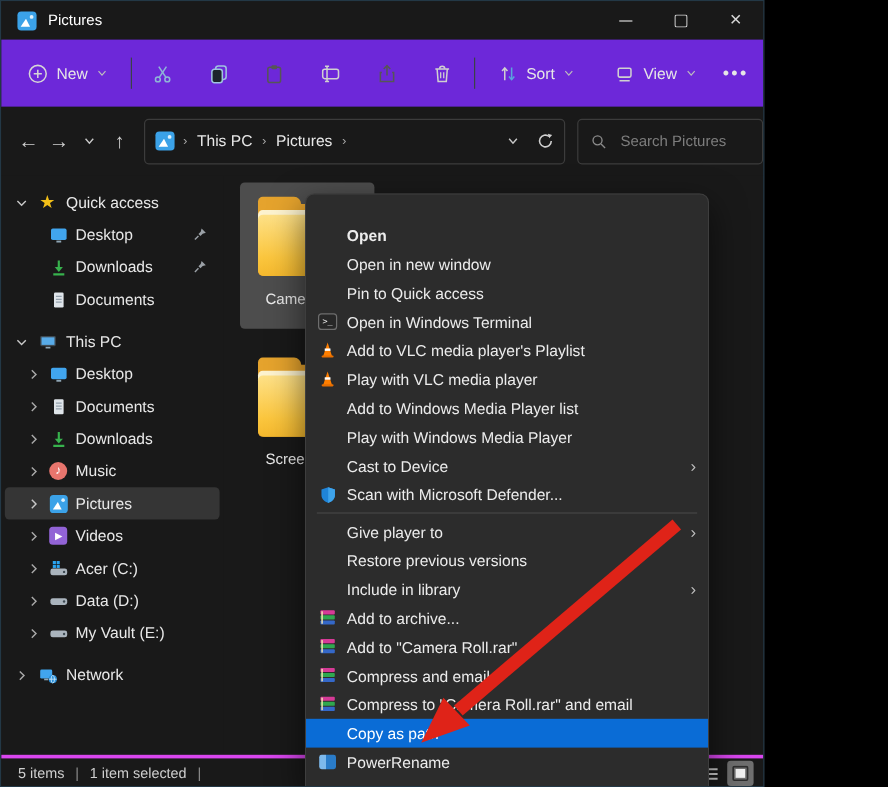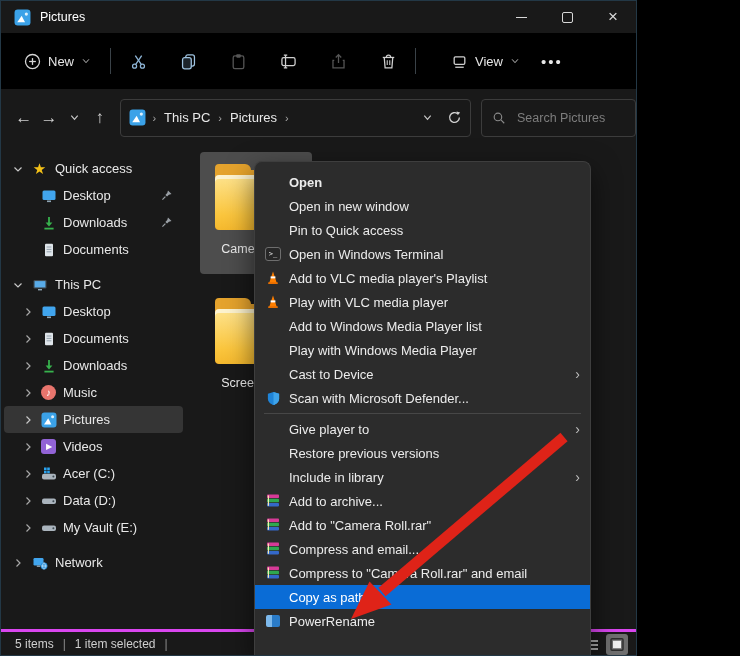--- a/index.html
+++ b/index.html
@@ -12,21 +12,21 @@
   #titlebar{position:absolute;left:0;top:0;width:100%;height:32px;background:#191919;
             display:flex;align-items:center;}
   .app-ico{width:17px;height:17px;margin-left:13px;border-radius:3px;overflow:hidden;}
   #title-text{margin-left:9px;font-size:12.5px;color:#fff;}
   #caption-btns{margin-left:auto;display:flex;height:100%;}
   .cap-btn{width:46px;height:100%;display:flex;align-items:center;justify-content:center;
            color:#d8d8d8;font-size:13px;}
   .minus-glyph{display:block;width:11px;height:1px;background:#d8d8d8;}
 
   
-  #toolbar{position:absolute;left:0;top:32px;width:100%;height:56px;background:#000000;
+  #toolbar{position:absolute;left:0;top:32px;width:100%;height:56px;background:#6d28d9;
            display:flex;align-items:center;}
   .tb-btn{display:flex;align-items:center;gap:7px;padding:7px 9px;border-radius:4px;color:#d6d6d6;}
   .tb-label{font-size:13px;color:#e6e6e6;}
   .tb-sep{width:1px;height:26px;background:#3a4248;margin:0 10px;}
   .tb-ico{width:34px;height:34px;display:flex;align-items:center;justify-content:center;border-radius:4px;}
   .gap8{width:16px;}
   #more-dots{font-size:15px;letter-spacing:2px;color:#e6e6e6;padding:0 12px;}
 
   
   #addressrow{position:absolute;left:0;top:88px;width:100%;height:57px;background:#191919;
@@ -71,21 +71,21 @@
                border-radius:4px 6px 0 0;}
   .folder .back{position:absolute;left:2px;top:6px;right:2px;bottom:2px;background:#e5a32d;border-radius:4px;}
   .folder .stripe{position:absolute;left:2px;top:11px;right:2px;height:8px;background:#fdf3cf;border-radius:4px 4px 0 0;}
   .folder .front{position:absolute;left:2px;top:15px;right:2px;bottom:2px;
                  background:linear-gradient(180deg,#fee187 0%,#fbc63e 70%,#f5b92e 100%);border-radius:4px 4px 5px 5px;}
   .tile-label{margin-top:10px;font-size:12.5px;color:#eaeaea;}
 
   
   #ctxmenu{position:absolute;left:253px;top:160px;width:337px;bottom:0;background:#2c2c2c;
            border:1px solid #3e3e3e;border-bottom:none;border-radius:8px 8px 0 0;
-           box-shadow:0 10px 28px rgba(0,0,0,.55);padding-top:8px;z-index:20;overflow:hidden;}
+           box-shadow:0 10px 28px rgba(0,0,0,.55);padding-top:22px;z-index:20;overflow:hidden;}
   .mrow{position:relative;height:24px;display:flex;align-items:center;color:#ececec;font-size:13px;}
   .mrow .mi-ico{position:absolute;left:9px;width:18px;height:18px;display:flex;align-items:center;justify-content:center;}
   .mrow .mi-label{position:absolute;left:34px;white-space:nowrap;}
   .mrow.bold .mi-label{font-weight:bold;}
   .mrow .sub-arrow{position:absolute;right:10px;color:#bdbdbd;font-size:14px;line-height:14px;}
   .mrow.hl{background:#0a6cd6;}
   .mrow.hl .mi-label{color:#fff;}
   .msep{height:1px;background:#474747;margin:3px 9px;}
   .term-ico{width:16px;height:14px;background:#272727;border:1px solid #6e6e6e;border-radius:3px;
             color:#e8e8e8;font-size:7px;line-height:12px;text-align:center;font-family:"DejaVu Sans Mono",monospace;}
@@ -191,20 +191,36 @@
     <div class="tb-ico">
       <svg width="17" height="17" viewBox="0 0 16 16">
           <line x1="2.6" y1="4.2" x2="13.4" y2="4.2" stroke="#d0d0d0" stroke-width="1.2"></line>
           <path d="M6 4 Q6 2 8 2 Q10 2 10 4" fill="none" stroke="#d0d0d0" stroke-width="1.2"></path>
           <path d="M4 4.2 L4.8 14 H11.2 L12 4.2" fill="none" stroke="#d0d0d0" stroke-width="1.2"></path>
           <line x1="6.8" y1="6.8" x2="6.8" y2="11.4" stroke="#d0d0d0" stroke-width="1"></line>
           <line x1="9.2" y1="6.8" x2="9.2" y2="11.4" stroke="#d0d0d0" stroke-width="1"></line>
         </svg>
     </div>
     <div class="tb-sep"></div>
+    <div class="tb-btn">
+      <span>
+        <svg width="17" height="17" viewBox="0 0 16 16">
+            <line x1="5.3" y1="13" x2="5.3" y2="3.6" stroke="#d0d0d0" stroke-width="1.2"></line>
+            <polyline points="3.2,5.8 5.3,3.4 7.4,5.8" fill="none" stroke="#d0d0d0" stroke-width="1.2"></polyline>
+            <line x1="10.7" y1="3" x2="10.7" y2="12.4" stroke="#5aa3dc" stroke-width="1.2"></line>
+            <polyline points="8.6,10.2 10.7,12.6 12.8,10.2" fill="none" stroke="#5aa3dc" stroke-width="1.2"></polyline>
+          </svg>
+      </span>
+      <span class="tb-label">Sort</span>
+      <span>
+        <svg width="10" height="10" viewBox="0 0 12 12">
+            <polyline points="2.5,4 6,8 9.5,4" fill="none" stroke="#bdbdbd" stroke-width="1.2"></polyline>
+          </svg>
+      </span>
+    </div>
     <div class="gap8"></div>
     <div class="tb-btn">
       <span>
         <svg width="17" height="17" viewBox="0 0 16 16">
             <rect x="3" y="3.6" width="10" height="7" rx="1.2" fill="none" stroke="#d0d0d0" stroke-width="1.2"></rect>
             <line x1="4" y1="13.4" x2="12" y2="13.4" stroke="#d0d0d0" stroke-width="1.2"></line>
           </svg>
       </span>
       <span class="tb-label">View</span>
       <span>

